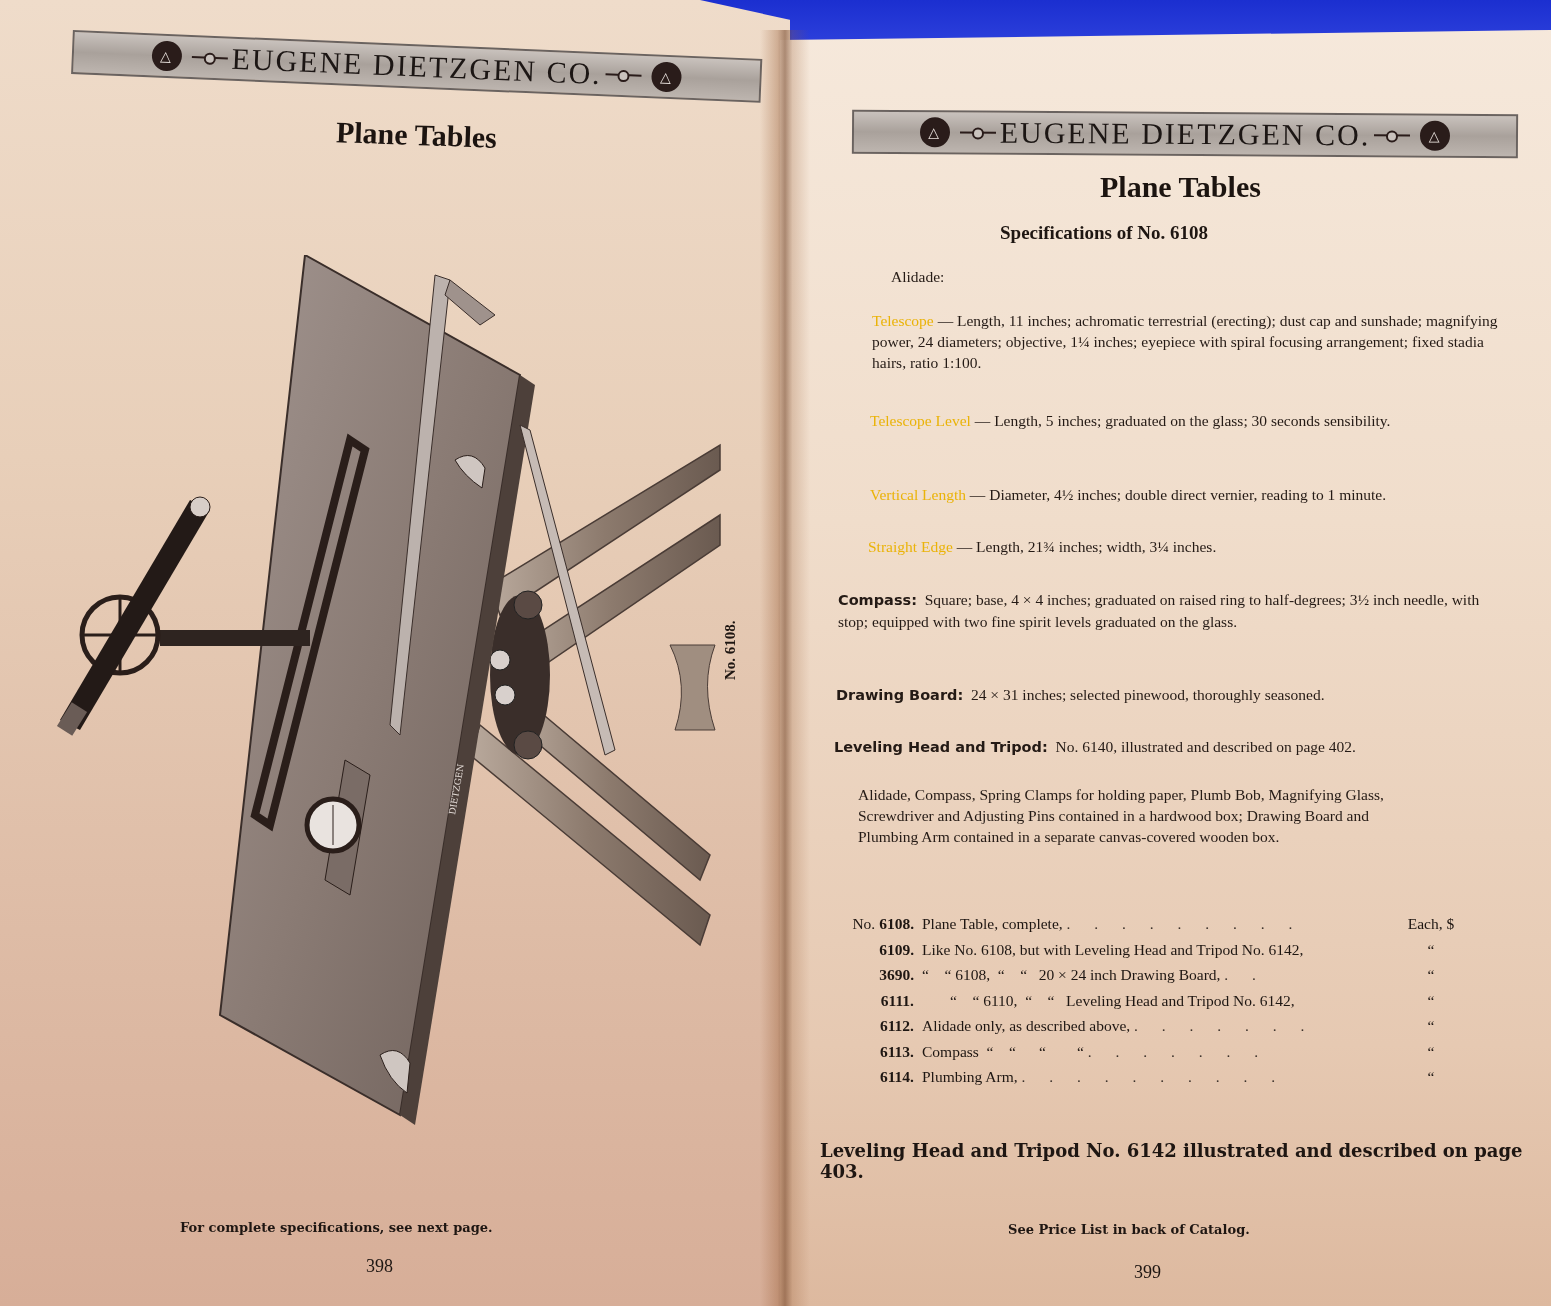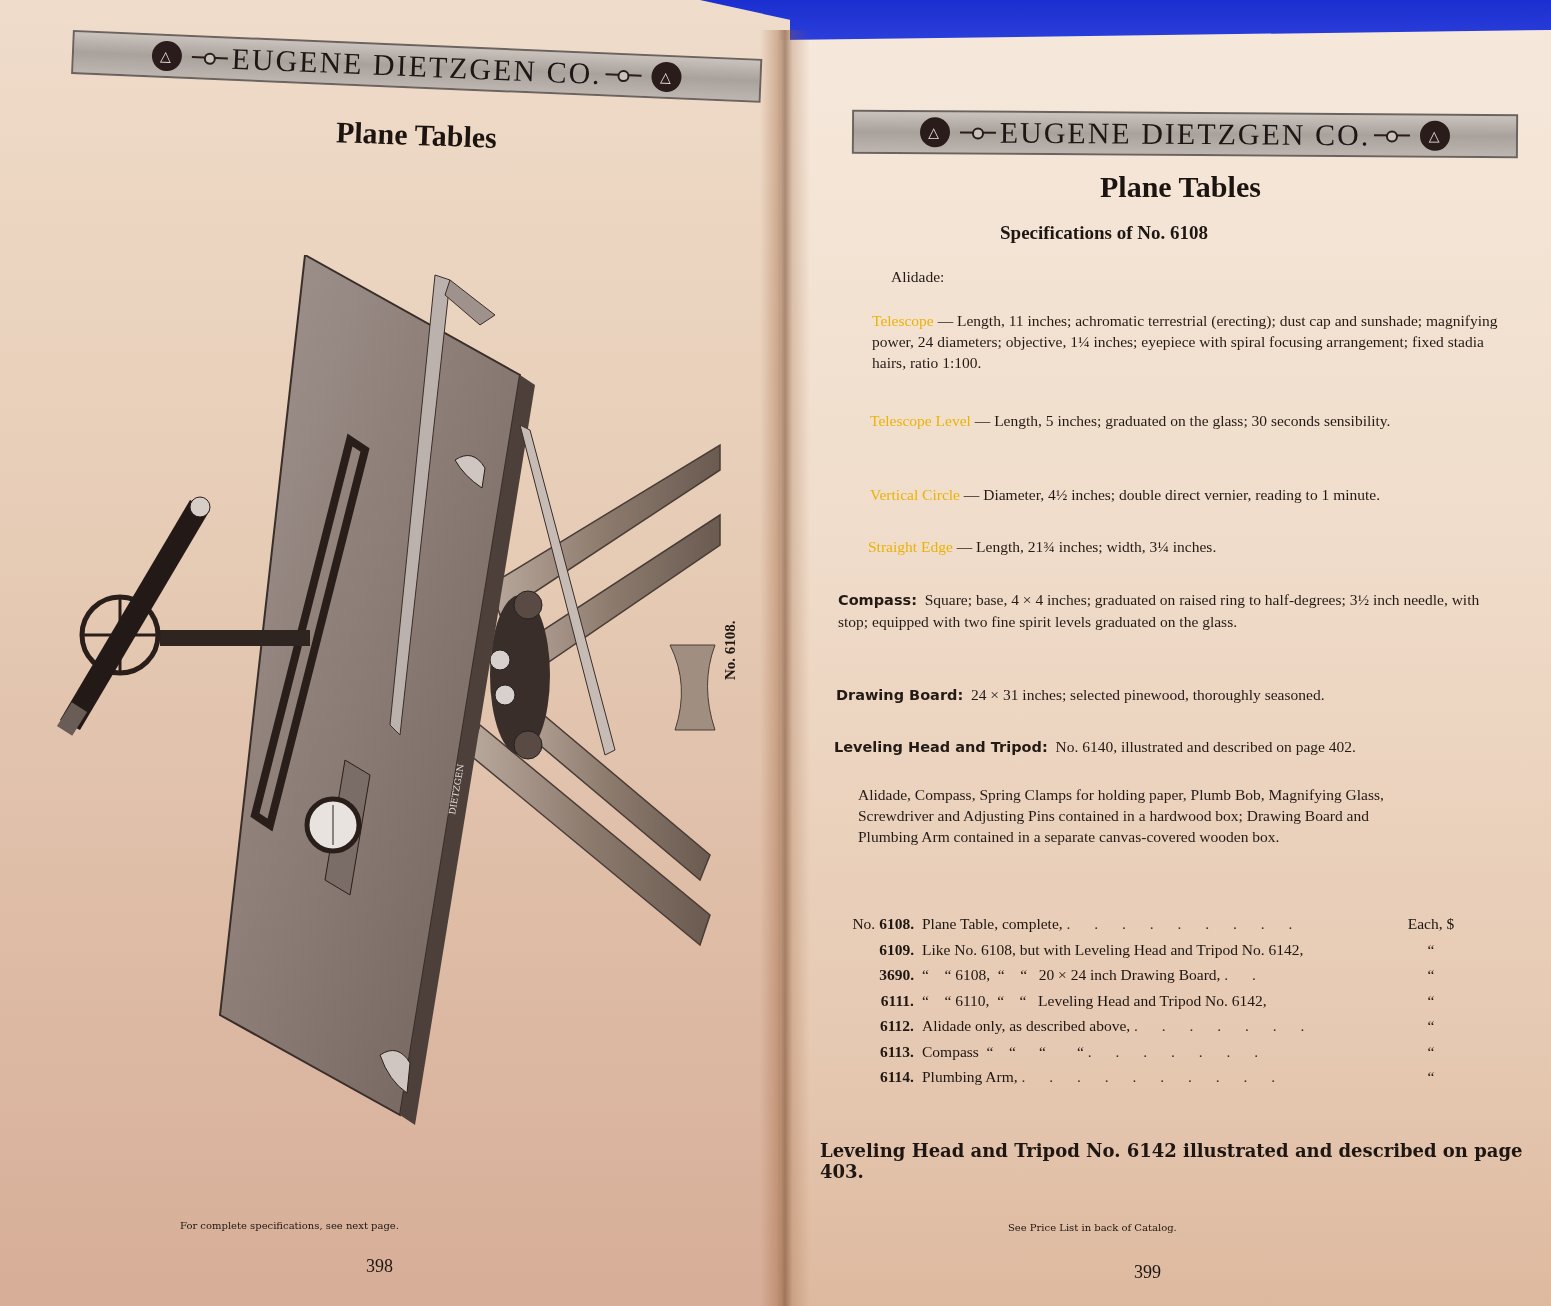--- a/index.html
+++ b/index.html
@@ -62,21 +62,21 @@
 
   
   .illus { position:absolute; left:50px; top:255px; width:680px; height:880px; }
 
   .side-label {
     position:absolute; left:722px; top:680px; transform:rotate(-90deg); transform-origin:left top;
     font-family:"Liberation Serif", serif; font-weight:bold; font-size:15px; white-space:nowrap;
   }
 
   .footer-note {
-    position:absolute; font-family:"DejaVu Serif", serif; font-weight:normal; font-size:10px;
+    position:absolute; font-family:"DejaVu Serif", serif; font-weight:bold; font-size:13px;
   }
   .footer-left { left:180px; top:1220px; }
   .footer-right { left:1008px; top:1222px; }
   .page-num { position:absolute; font-family:"Liberation Serif", serif; font-size:18px; }
   .pn-left { left:366px; top:1256px; }
   .pn-right { left:1134px; top:1262px; }
 
   
   .spec { position:absolute; font-family:"Liberation Serif", serif; font-size:15.5px; line-height:21px; color:#241a15; }
   .spec .term { color:#eab308; }
@@ -188,21 +188,21 @@
   <span>Alidade:</span>
 </div>
 
 <div class="spec" style="left:872px; top:310px; width:640px;">
   <span class="term">Telescope</span> — <span>Length, 11 inches; achromatic terrestrial (erecting); dust cap and sunshade; magnifying power, 24 diameters; objective, 1¼ inches; eyepiece with spiral focusing arrangement; fixed stadia hairs, ratio 1:100.</span>
 </div>
 <div class="spec" style="left:870px; top:410px; width:640px;">
   <span class="term">Telescope Level</span> — <span>Length, 5 inches; graduated on the glass; 30 seconds sensibility.</span>
 </div>
 <div class="spec" style="left:870px; top:484px; width:640px;">
-  <span class="term">Vertical Circle</span> — <span>Diameter, 4½ inches; double direct vernier, reading to 1 minute.</span>
+  <span class="term">Vertical Length</span> — <span>Diameter, 4½ inches; double direct vernier, reading to 1 minute.</span>
 </div>
 <div class="spec" style="left:868px; top:536px; width:640px;">
   <span class="term">Straight Edge</span> — <span>Length, 21¾ inches; width, 3¼ inches.</span>
 </div>
 
 <div class="spec" style="left:838px; top:589px; width:666px;">
   <span class="heading-term">Compass:</span>&nbsp;&nbsp;<span>Square; base, 4 × 4 inches; graduated on raised ring to half-degrees; 3½ inch needle, with stop; equipped with two fine spirit levels graduated on the glass.</span>
 </div>
 
 <div class="spec" style="left:836px; top:684px; width:666px;">
@@ -226,21 +226,21 @@
     <span class="desc"><span>Like No. 6108, but with Leveling Head and Tripod No. 6142,</span> <span class="dots"></span></span>
     <span class="unit">“</span>
   </div>
   <div class="price-row">
     <span class="no"><span>3690.</span></span>
     <span class="desc" style="white-space:pre;"><span>“    “ 6108,  “    “   20 × 24 inch Drawing Board,</span> <span class="dots">. .</span></span>
     <span class="unit">“</span>
   </div>
   <div class="price-row">
     <span class="no"><span>6111.</span></span>
-    <span class="desc" style="white-space:pre;"><span>“    “ 6110,  “    “   Leveling Head and Tripod No. 6142,</span> <span class="dots"></span></span>
+    <span class="desc" style="white-space:pre;margin-left:28px;"><span>“    “ 6110,  “    “   Leveling Head and Tripod No. 6142,</span> <span class="dots"></span></span>
     <span class="unit">“</span>
   </div>
   <div class="price-row">
     <span class="no"><span>6112.</span></span>
     <span class="desc"><span>Alidade only, as described above,</span> <span class="dots">. . . . . . .</span></span>
     <span class="unit">“</span>
   </div>
   <div class="price-row">
     <span class="no"><span>6113.</span></span>
     <span class="desc" style="white-space:pre;"><span>Compass  “    “      “        “</span> <span class="dots">. . . . . . .</span></span>

